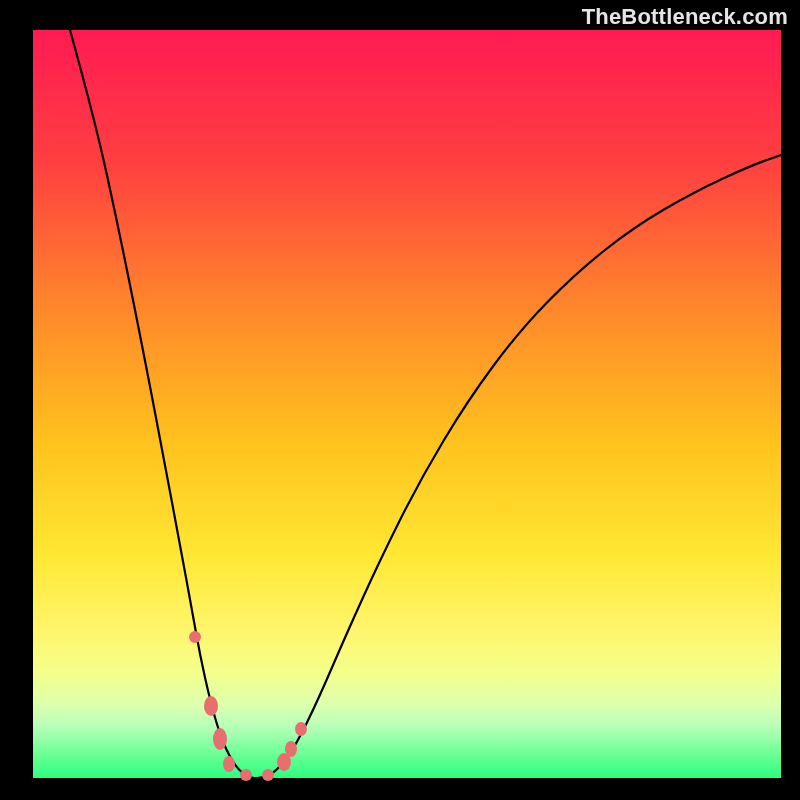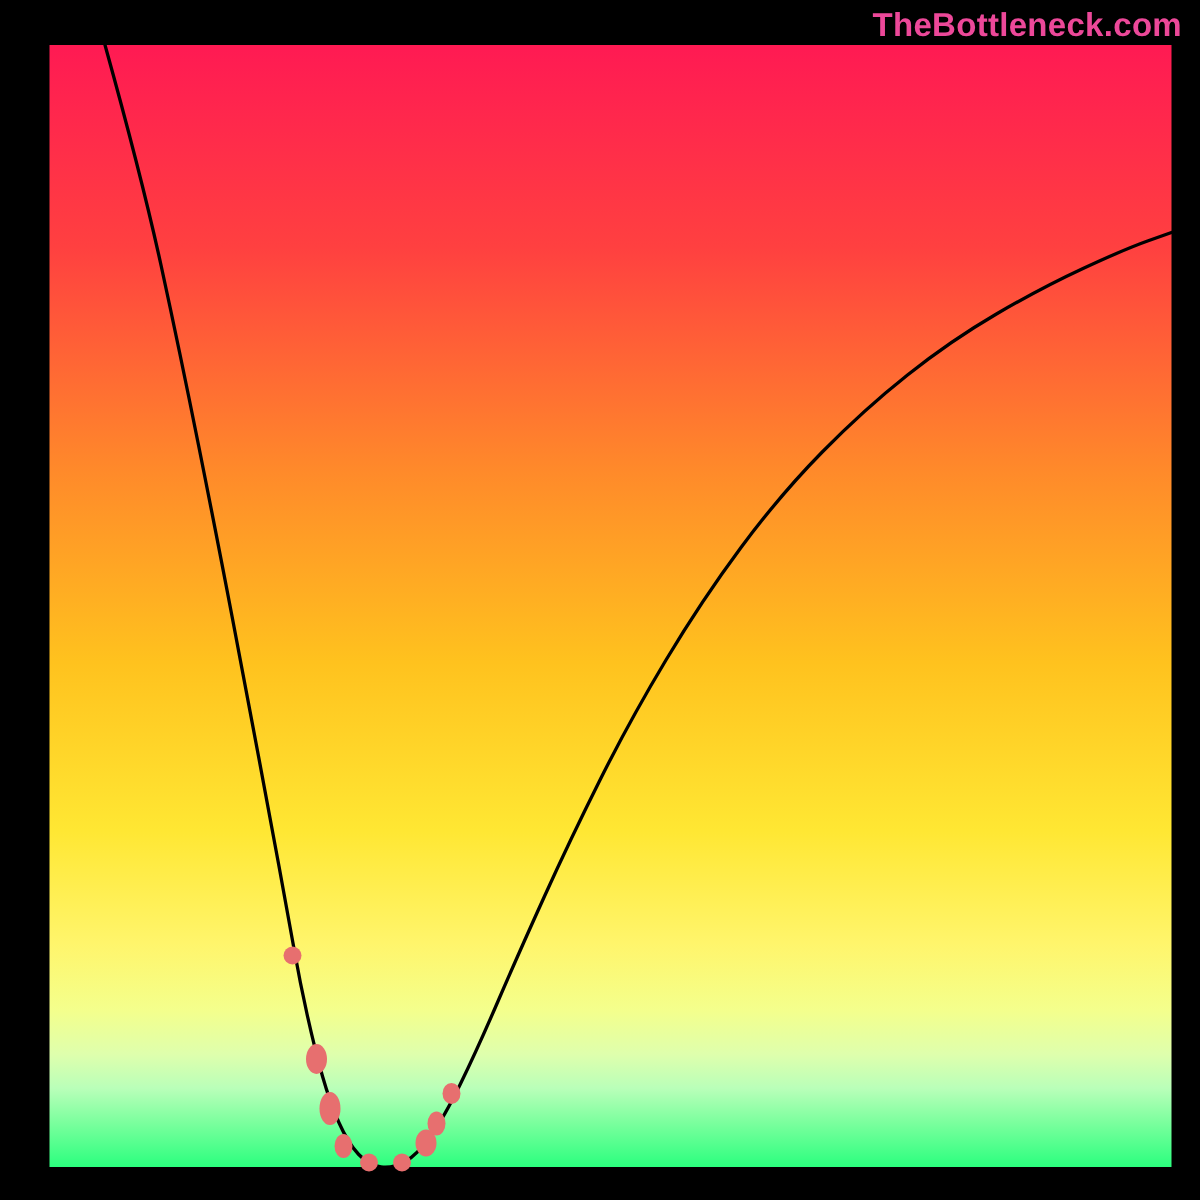--- a/index.html
+++ b/index.html
@@ -14,21 +14,21 @@
   .frame {
     position: relative;
     width: 800px;
     height: 800px;
     background: #000;
   }
   .watermark {
     position: absolute;
     top: 4px;
     right: 12px;
-    color: #ec4899;
+    color: #e5e5e5;
     font-size: 22px;
     font-weight: 600;
     letter-spacing: 0.2px;
     z-index: 10;
   }
   svg {
     position: absolute;
     top: 0;
     left: 0;
   }

